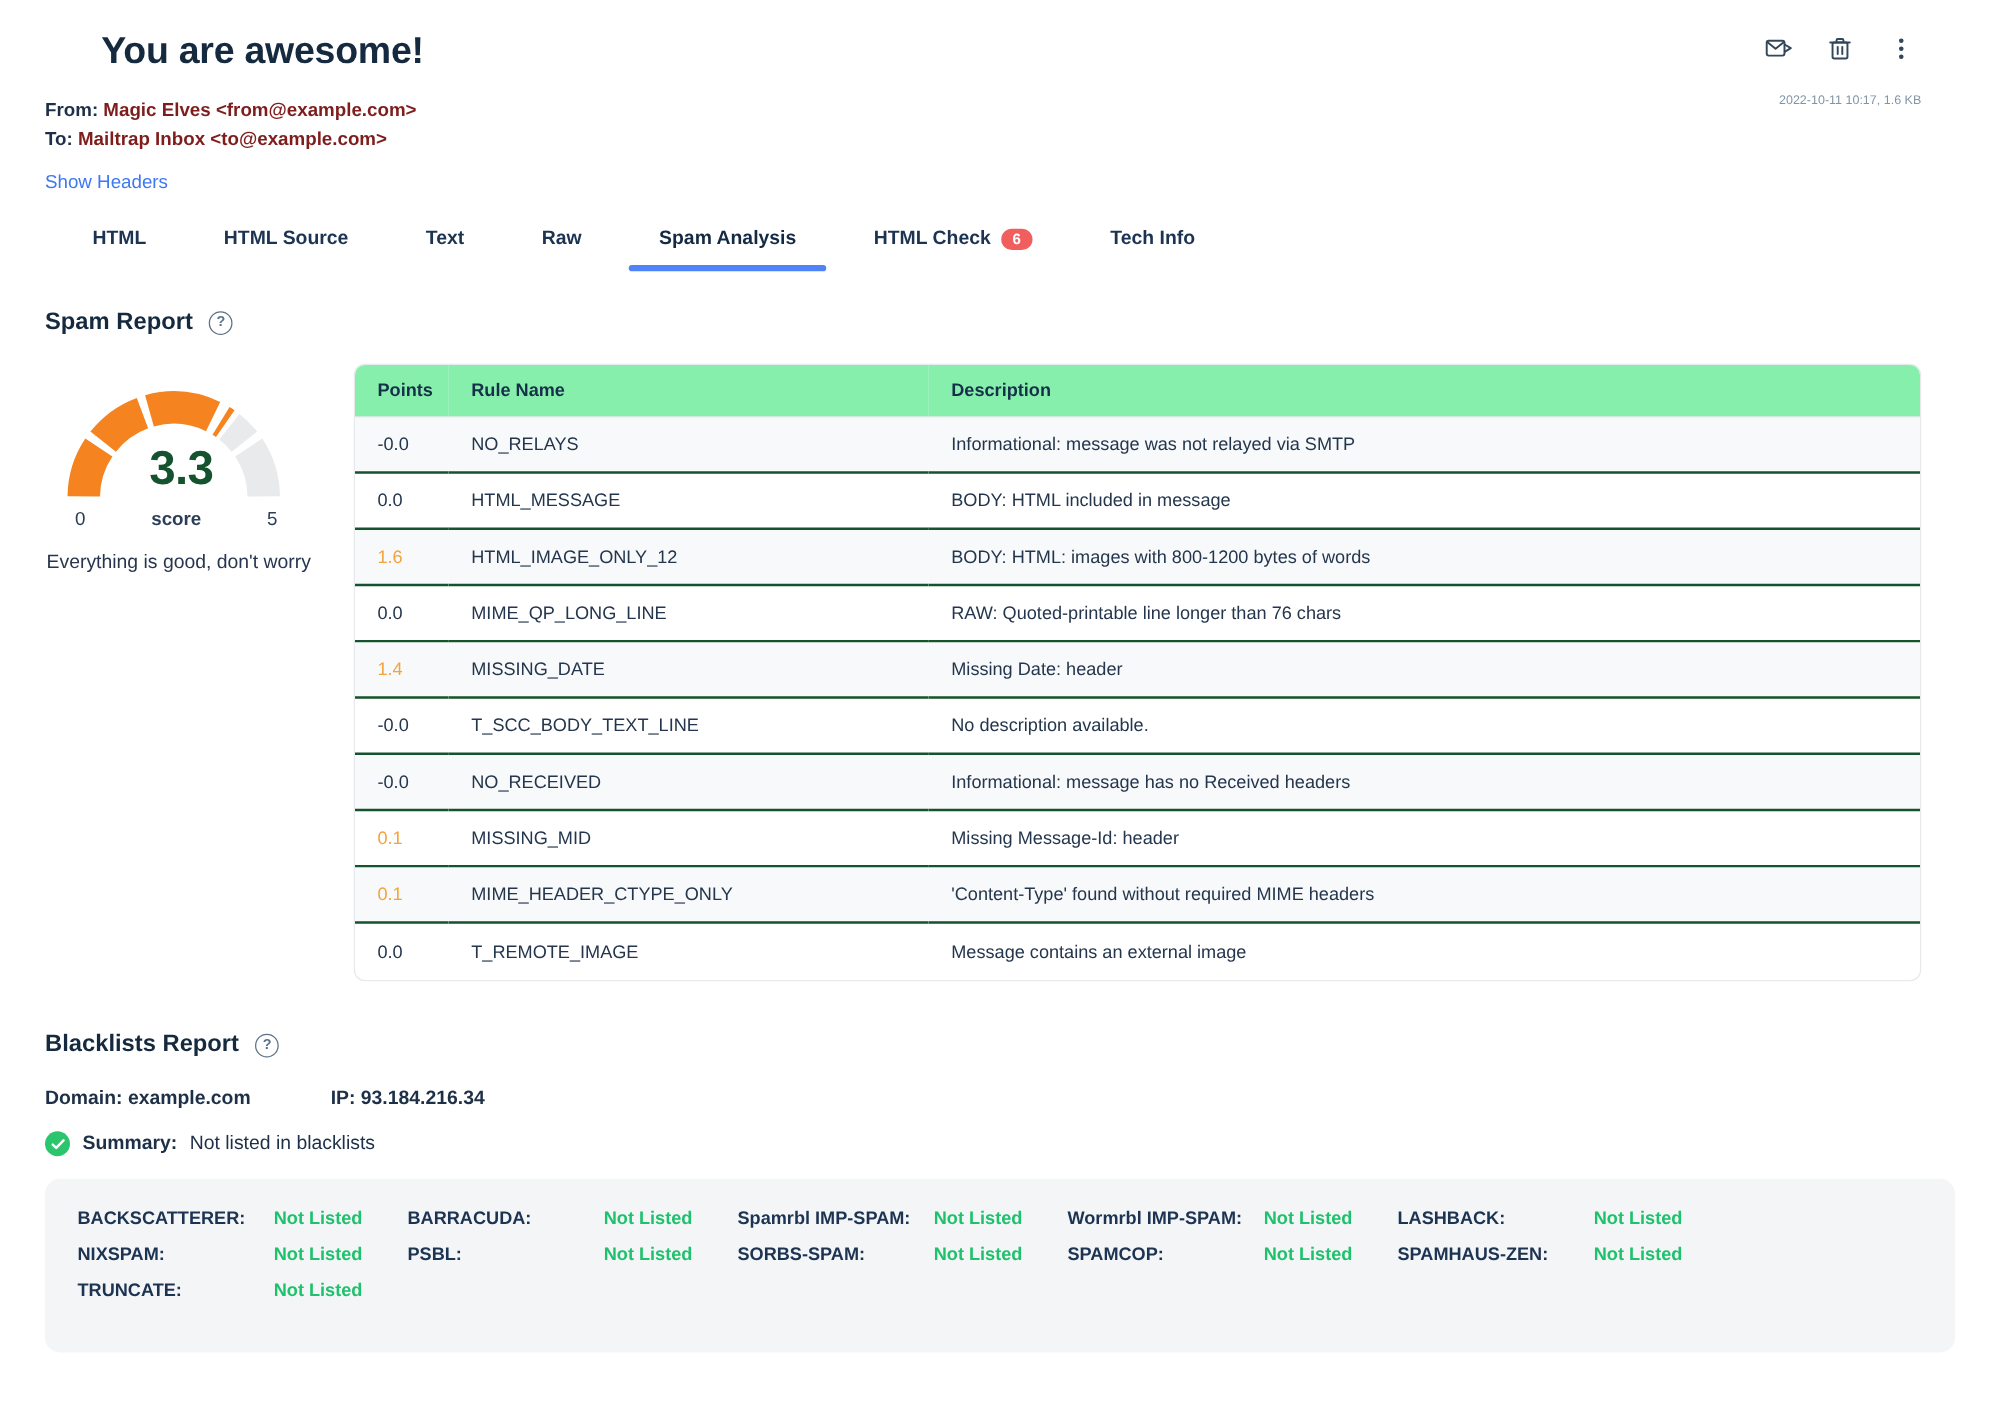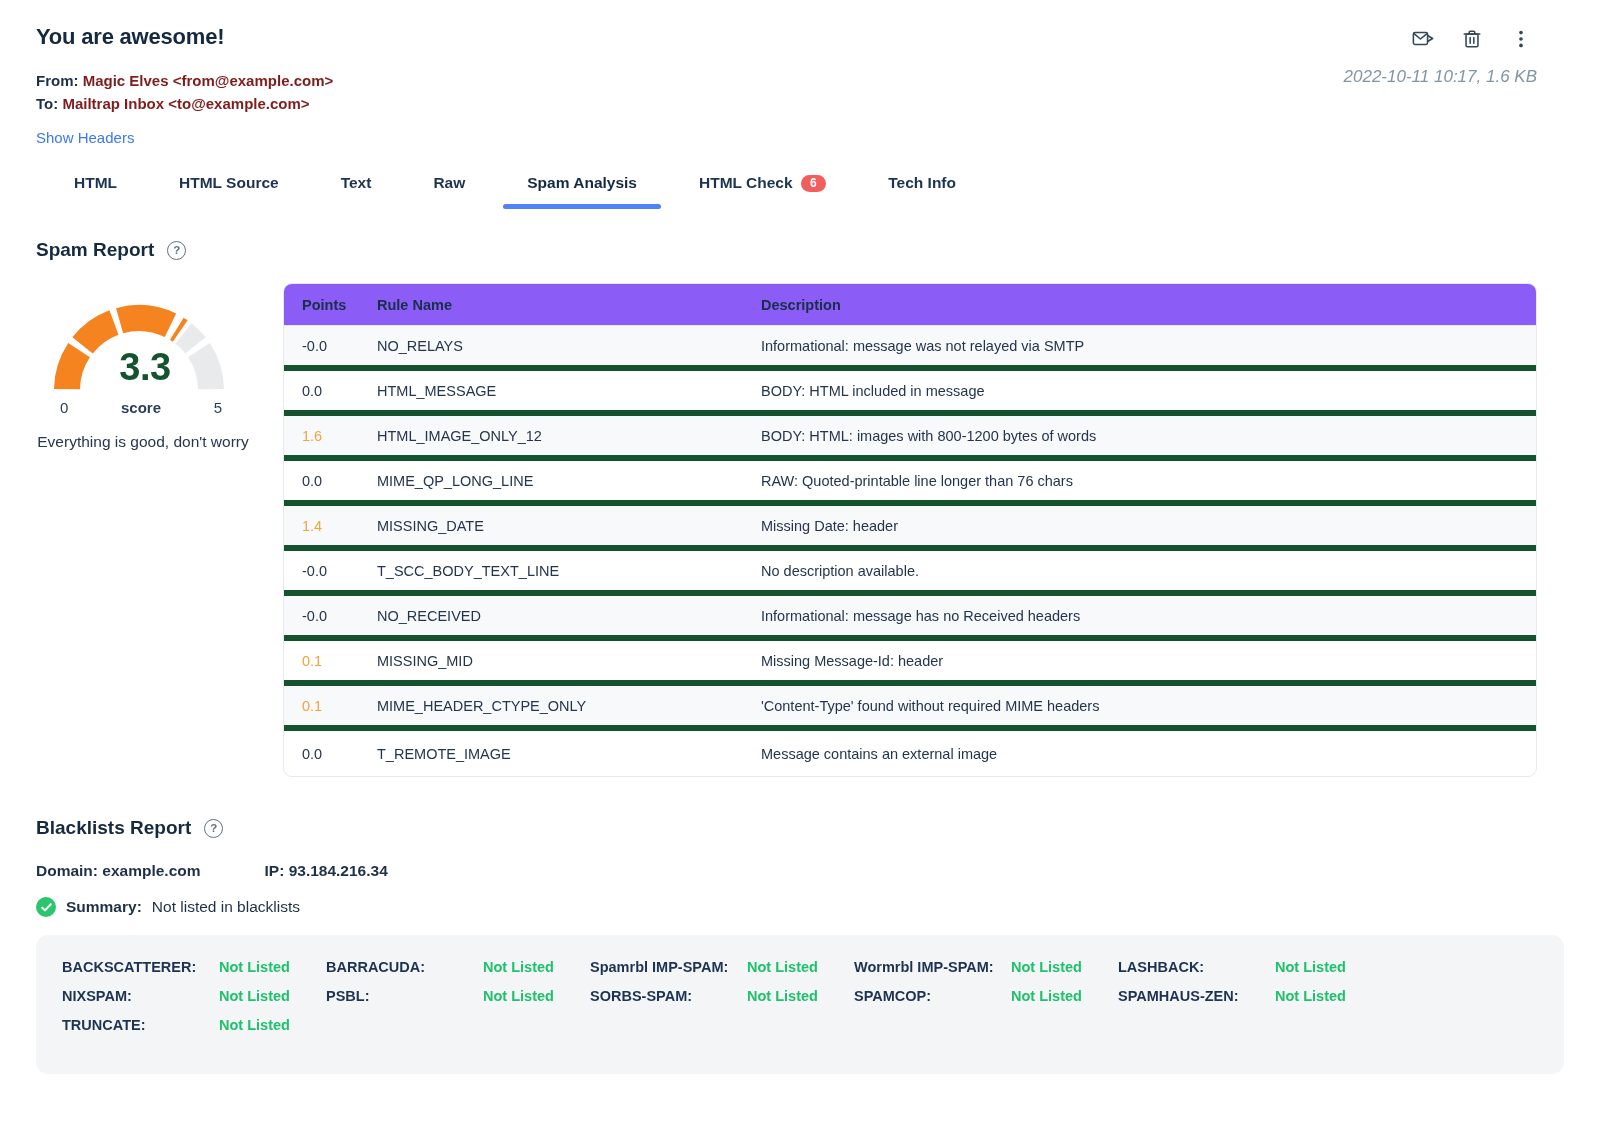--- a/index.html
+++ b/index.html
@@ -7,30 +7,30 @@
   body {
     width:1600px; height:1122px;
     font-family:"Liberation Sans","DejaVu Sans",sans-serif;
     color:#1e3048;
     overflow:hidden;
   }
   .page { padding:24px 36px 0 36px; }
 
   
   .header-top { display:flex; justify-content:space-between; align-items:flex-start; }
-  h1.title { font-size:22px; font-weight:bold; color:#15293f; letter-spacing:-0.2px; }
+  h1.title { font-size:30px; font-weight:bold; color:#15293f; letter-spacing:-0.2px;margin-left:45px; }
   .header-icons { display:flex; gap:27px; align-items:center; margin-right:32px; margin-top:4px; }
   .hicon { width:22px; height:22px; cursor:pointer; display:block; }
   .hicon svg { width:100%; height:100%; display:block; }
 
   .header-meta-row { display:flex; justify-content:space-between; align-items:flex-start; margin-top:19px; }
   .addresses { font-size:15px; line-height:23px; }
   .addr-label { font-weight:bold; color:#1e3048; }
   .addr-value { color:#7f1d1d;font-weight:bold; }
-  .meta-date { font-size:17px; color:#8394a5; margin-right:27px; margin-top:-2px;font-style:italic; }
+  .meta-date { font-size:10px; color:#8394a5; margin-right:27px; margin-top:-2px; }
 
   .show-headers { display:inline-block; margin-top:14px; font-size:15px; color:#3d78f2; cursor:pointer; text-decoration:none; }
 
   
   .tabs { display:flex; gap:46px; padding-left:22px; margin-top:27px; }
   .tab { position:relative; font-size:15.5px; font-weight:600; color:#1c3352; padding-bottom:17px; cursor:pointer; display:flex; align-items:center; gap:8px; white-space:nowrap;margin-left:16px; }
   .tab.active { color:#142a44; }
   .tab.active::after { content:""; position:absolute; left:-24px; right:-24px; bottom:0; height:5px; background:#5083f7; border-radius:4px; }
   .tab-badge { background:#f15e5e; color:#fff; font-size:12px; font-weight:bold; border-radius:10px; padding:2.5px 9.5px; line-height:1; }
 
@@ -47,22 +47,22 @@
   .gauge-wrap svg { display:block; }
   .gauge-score { position:absolute; left:12px; right:0; bottom:6px; text-align:center; font-size:38px; font-weight:bold; color:#14532d; letter-spacing:-0.5px; }
   .gauge-labels { width:190px; margin-left:8px; display:flex; justify-content:space-between; padding:4px 12px 0 16px; font-size:15px; color:#2c3e57; }
   .gauge-labels .mid { font-weight:bold; }
   .gauge-caption { width:214px; margin-top:14px; text-align:center; font-size:15.5px; line-height:23px; color:#27364e; }
 
   
   .spam-table-wrap { flex:1; margin-right:27px; }
   table.spam { width:100%; border-collapse:separate; border-spacing:0; border:1px solid #e7eaed; border-radius:9px; font-size:14.5px; overflow:hidden; }
   table.spam th, table.spam td { text-align:left; font-weight:normal; padding:0 10px 0 18px; }
-  table.spam th { height:42px; font-weight:600; color:#17304a; background:#8b5cf6; border-bottom:1px solid #e7eaed; }
-  table.spam td { height:45px; color:#24364d; border-bottom:6px solid #14532d; }
+  table.spam th { height:42px; font-weight:600; color:#17304a; background:#86efac; border-bottom:1px solid #e7eaed; }
+  table.spam td { height:45px; color:#24364d; border-bottom:2px solid #14532d; }
   table.spam tr:last-child td { border-bottom:none; }
   table.spam tr.zebra td { background:#f8f9fa; }
   td.points.hot { color:#f2a33c; }
 
   
   .bl-section { margin-top:40px; }
   .bl-domains { display:flex; gap:64px; margin-top:23px; font-size:15.5px; font-weight:bold; color:#1e3048; }
   .bl-summary { display:flex; align-items:center; gap:10px; margin-top:17px; font-size:15.5px; }
   .check-circle { width:20px; height:20px; border-radius:50%; background:#2bc56d; display:grid; place-items:center; flex:0 0 20px; }
   .check-circle svg { width:11px; height:9px; display:block; }

